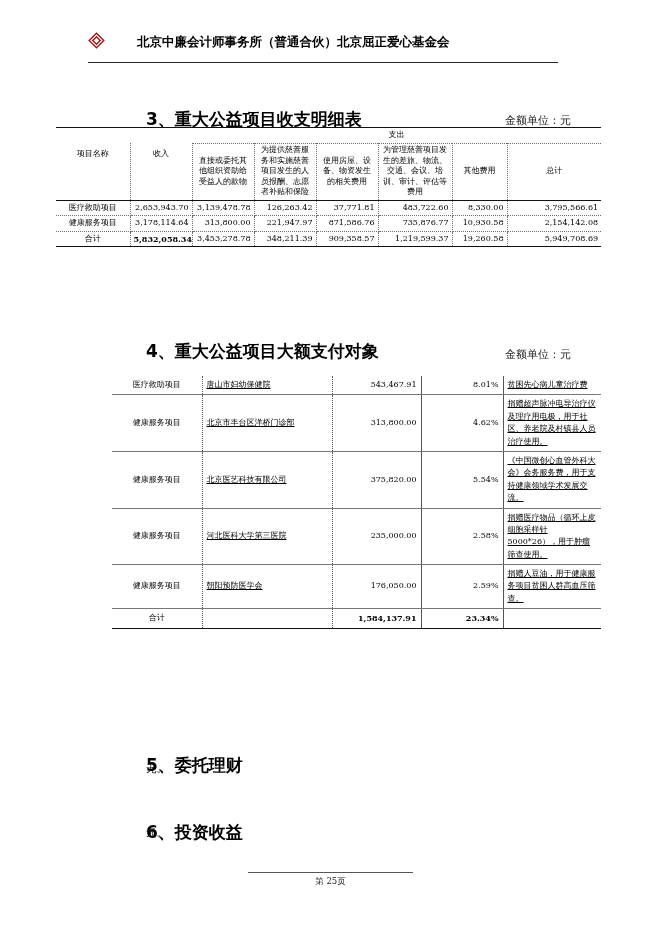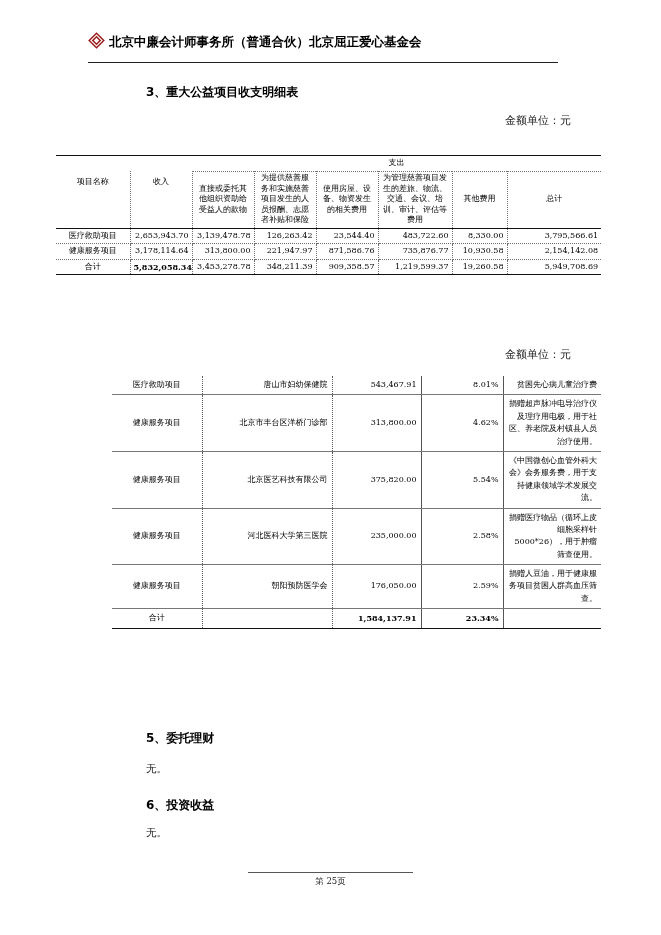--- a/index.html
+++ b/index.html
@@ -23,20 +23,21 @@
   }
 
   
   .doc-header {
     position: absolute;
     left: 88px;
     top: 34px;
     width: 470px;
     display: flex;
     align-items: center;
+    gap: 28px;
   }
   .logo-mark {
     width: 17px;
     height: 17px;
     margin-right: 4px;
     flex: 0 0 auto;
     position: relative;
     top: -2px;
   }
   .header-title {
@@ -50,24 +51,25 @@
     position: absolute;
     left: 88px;
     top: 62px;
     width: 470px;
     border-bottom: 1.1px solid #222;
   }
 
   
   .section-heading {
     position: absolute;
-    font-size: 12px;
+    font-size: 17px;
     font-weight: bold;
     font-family: "DejaVu Sans", "Liberation Sans", sans-serif;
     white-space: nowrap;
+    margin-top: 24px;
   }
   .unit-note {
     position: absolute;
     font-size: 11px;
     color: #222;
     white-space: nowrap;
   }
   .plain-text {
     position: absolute;
     font-size: 10.5px;
@@ -79,21 +81,20 @@
   table {
     border-collapse: collapse;
     table-layout: fixed;
   }
   .tbl1 {
     position: absolute;
     left: 56px;
     top: 127px;
     width: 545px;
     font-size: 8px;
-    margin-top: 28px;
   }
   .tbl1 td, .tbl1 th {
     padding: 2px 3px;
     vertical-align: middle;
     font-weight: normal;
     line-height: 1.32;
   }
   .tbl1 .hdr-top {
     border-top: 1.1px solid #111;
   }
@@ -133,21 +134,21 @@
     border-bottom: 1px solid #111;
     display: inline;
   }
   .tbl2 .vline { border-right: 1px dotted #5a5a5a; }
   .tbl2 .vsolid { border-right: 1px solid #555; }
   .tbl2 .top { border-top: 1.1px solid #111; }
   .tbl2 .sep { border-bottom: 1px solid #777; }
   .tbl2 .bottom { border-bottom: 1.1px solid #111; }
   .tbl2 .ctr { text-align: center; }
   .tbl2 .rt  { text-align: right; }
-  .tbl2 .lt  { text-align: right; }
+  .tbl2 .lt  { text-align: left; text-decoration: underline; }
   .tbl2 .bold { font-weight: bold; }
 
   
   .footer-rule {
     position: absolute;
     left: 248px;
     top: 872px;
     width: 165px;
     border-bottom: 1px solid #555;
   }
@@ -210,21 +211,21 @@
       <td class="hdr-cell vline solidline">为管理慈善项目发生的差旅、物流、交通、会议、培训、审计、评估等费用</td>
       <td class="hdr-cell vline solidline">其他费用</td>
       <td class="hdr-cell solidline">总计</td>
     </tr>
 
     <tr>
       <td class="ctr vline rowline">医疗救助项目</td>
       <td class="rt vline rowline">2,653,943.70</td>
       <td class="rt vline rowline">3,139,478.78</td>
       <td class="rt vline rowline">126,263.42</td>
-      <td class="rt vline rowline">23,544.40</td>
+      <td class="rt vline rowline">37,771.81</td>
       <td class="rt vline rowline">483,722.60</td>
       <td class="rt vline rowline">8,330.00</td>
       <td class="rt rowline">3,795,566.61</td>
     </tr>
     <tr>
       <td class="ctr vline rowline">健康服务项目</td>
       <td class="rt vline rowline">3,178,114.64</td>
       <td class="rt vline rowline">313,800.00</td>
       <td class="rt vline rowline">221,947.97</td>
       <td class="rt vline rowline">871,586.76</td>
@@ -238,20 +239,21 @@
       <td class="rt vline solidline">3,453,278.78</td>
       <td class="rt vline solidline">348,211.39</td>
       <td class="rt vline solidline">909,358.57</td>
       <td class="rt vline solidline">1,219,599.37</td>
       <td class="rt vline solidline">19,260.58</td>
       <td class="rt solidline">5,949,708.69</td>
     </tr>
   </tbody>
     </table>
 
+  <div class="section-heading" style="left:146px; top:316px;">4、重大公益项目大额支付对象</div>
   <div class="unit-note" style="left:505px; top:347px;">金额单位：元</div>
 
   <table class="tbl2">
     <colgroup>
       <col style="width:90px">
         <col style="width:130px">
         <col style="width:89px">
       <col style="width:82px">
         <col style="width:98px">
     </colgroup>

